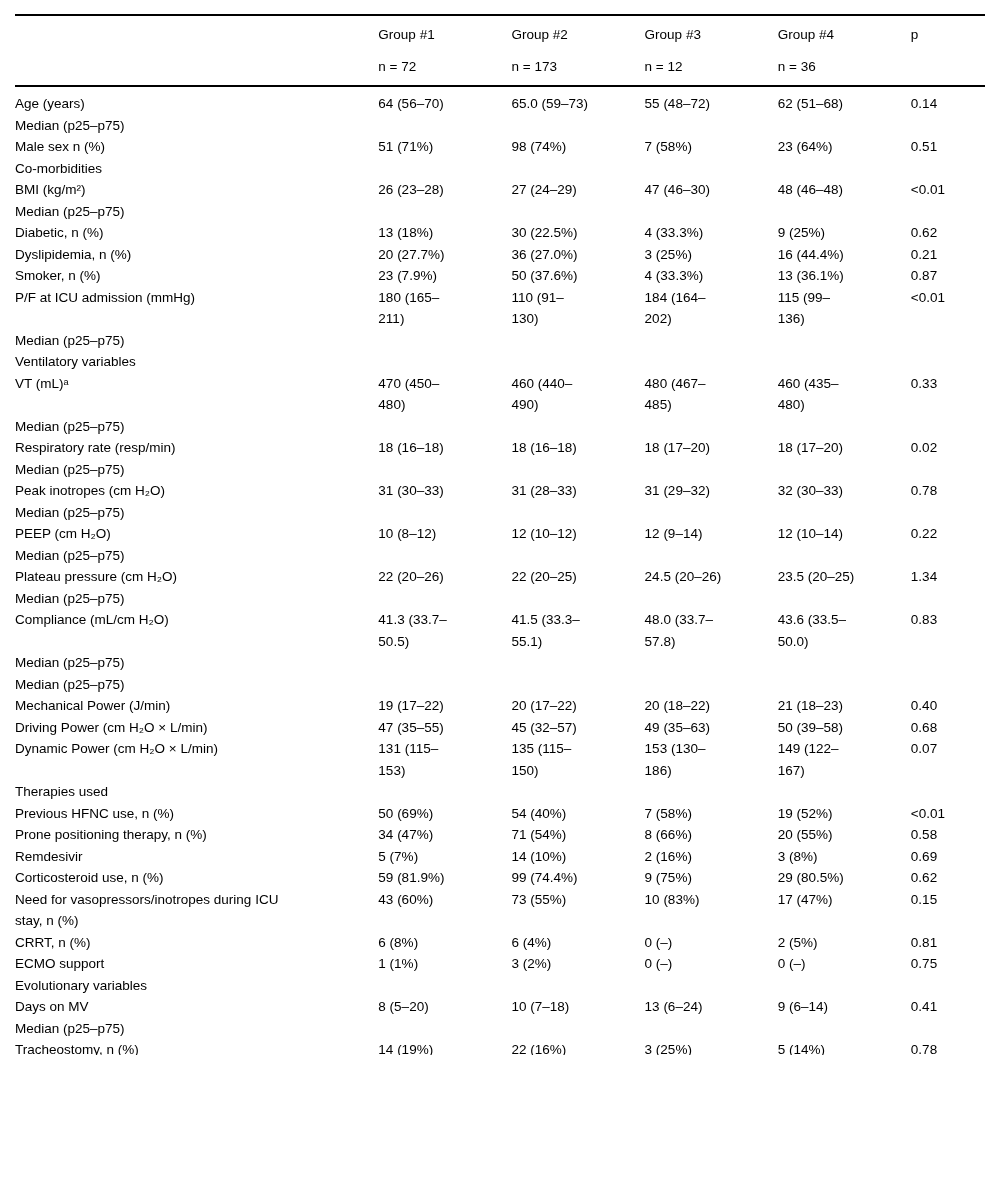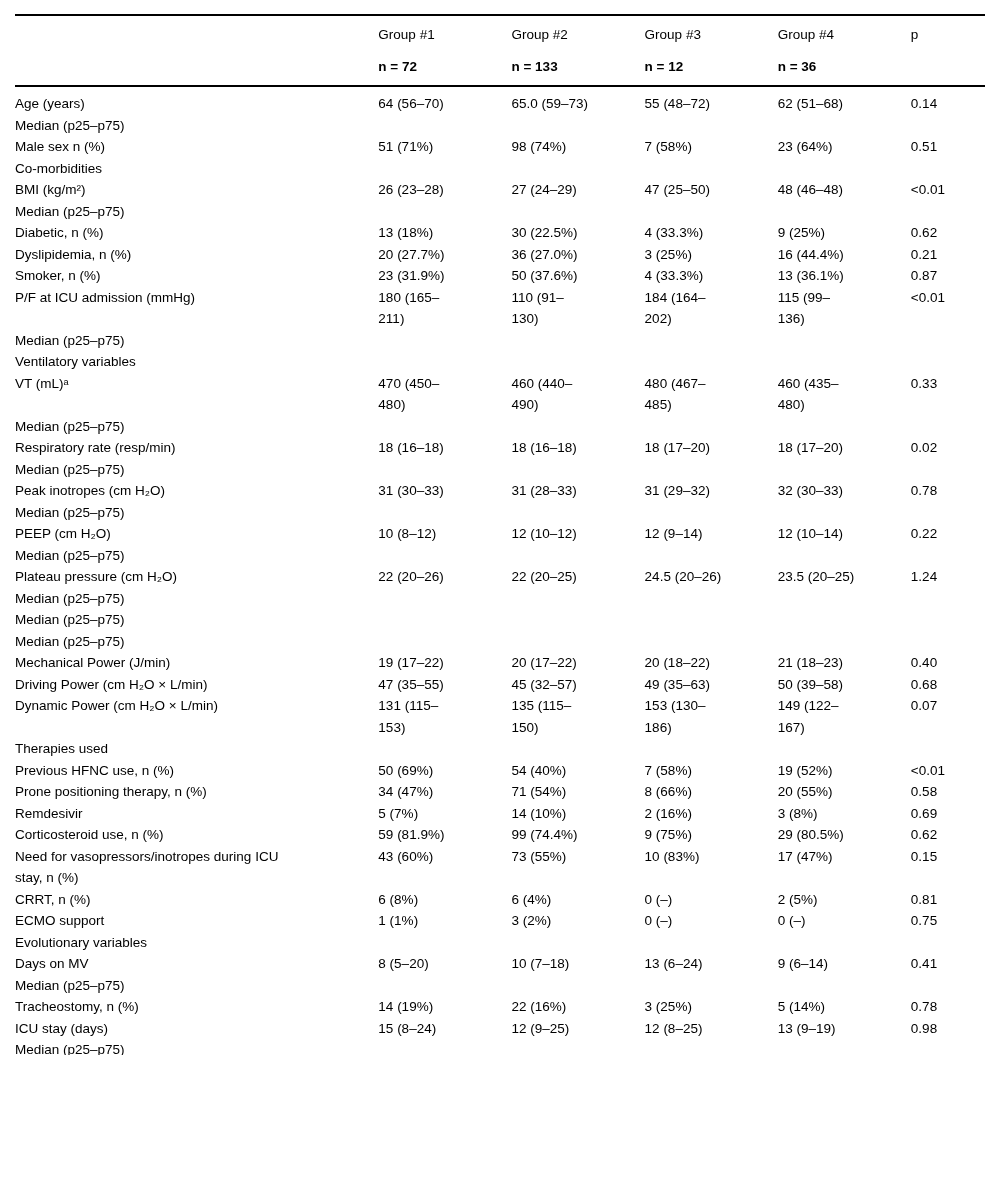--- a/index.html
+++ b/index.html
@@ -35,21 +35,21 @@
   th, td {
     text-align: left;
     vertical-align: top;
     font-weight: normal;
     padding: 0;
     overflow-wrap: break-word;
   }
   th.c-label, td.c-label { padding-right: 83px; }  
   th.c-val,   td.c-val   { padding-right: 55px; }  
   thead tr.h-group th { padding-top: 8px; }
-  thead tr.h-n th { padding-top: 10px; padding-bottom: 8px; font-weight: bold; }
+  thead tr.h-n th { padding-top: 10px; padding-bottom: 8px; }
   tbody tr:first-child td { padding-top: 6px; }
   tbody tr:last-child td { padding-bottom: 7px; }
 </style>
 </head>
 <body>
 
 <div class="page">
   <table class="results">
     <colgroup>
       <col class="c-label">
@@ -64,21 +64,21 @@
         <th class="c-label"></th>
         <th class="c-val">Group #1</th>
         <th class="c-val">Group #2</th>
         <th class="c-val">Group #3</th>
         <th class="c-val">Group #4</th>
         <th class="c-p">p</th>
       </tr>
       <tr class="h-n">
         <th class="c-label"></th>
         <th class="c-val">n = 72</th>
-        <th class="c-val">n = 133</th>
+        <th class="c-val">n = 173</th>
         <th class="c-val">n = 12</th>
         <th class="c-val">n = 36</th>
         <th class="c-p"></th>
       </tr>
     </thead>
     <tbody>
         <tr>
     <td class="c-label">Age (years)</td>
     <td class="c-val">64 (56–70)</td>
     <td class="c-val">65.0 (59–73)</td>
@@ -107,21 +107,21 @@
     <td class="c-val"></td>
     <td class="c-val"></td>
     <td class="c-val"></td>
     <td class="c-val"></td>
     <td class="c-p"></td>
   </tr>
         <tr>
     <td class="c-label">BMI (kg/m²)</td>
     <td class="c-val">26 (23–28)</td>
     <td class="c-val">27 (24–29)</td>
-    <td class="c-val">47 (25–50)</td>
+    <td class="c-val">47 (46–30)</td>
     <td class="c-val">48 (46–48)</td>
     <td class="c-p">&lt;0.01</td>
   </tr>
         <tr>
     <td class="c-label">Median (p25–p75)</td>
     <td class="c-val"></td>
     <td class="c-val"></td>
     <td class="c-val"></td>
     <td class="c-val"></td>
     <td class="c-p"></td>
@@ -137,21 +137,21 @@
         <tr>
     <td class="c-label">Dyslipidemia, n (%)</td>
     <td class="c-val">20 (27.7%)</td>
     <td class="c-val">36 (27.0%)</td>
     <td class="c-val">3 (25%)</td>
     <td class="c-val">16 (44.4%)</td>
     <td class="c-p">0.21</td>
   </tr>
         <tr>
     <td class="c-label">Smoker, n (%)</td>
-    <td class="c-val">23 (31.9%)</td>
+    <td class="c-val">23 (7.9%)</td>
     <td class="c-val">50 (37.6%)</td>
     <td class="c-val">4 (33.3%)</td>
     <td class="c-val">13 (36.1%)</td>
     <td class="c-p">0.87</td>
   </tr>
         <tr>
     <td class="c-label">P/F at ICU admission (mmHg)</td>
     <td class="c-val">180 (165–211)</td>
     <td class="c-val">110 (91–130)</td>
     <td class="c-val">184 (164–202)</td>
@@ -237,29 +237,37 @@
     <td class="c-val"></td>
     <td class="c-val"></td>
     <td class="c-p"></td>
   </tr>
         <tr>
     <td class="c-label">Plateau pressure (cm H₂O)</td>
     <td class="c-val">22 (20–26)</td>
     <td class="c-val">22 (20–25)</td>
     <td class="c-val">24.5 (20–26)</td>
     <td class="c-val">23.5 (20–25)</td>
-    <td class="c-p">1.24</td>
-  </tr>
-        <tr>
-    <td class="c-label">Median (p25–p75)</td>
-    <td class="c-val"></td>
-    <td class="c-val"></td>
-    <td class="c-val"></td>
-    <td class="c-val"></td>
-    <td class="c-p"></td>
+    <td class="c-p">1.34</td>
+  </tr>
+        <tr>
+    <td class="c-label">Median (p25–p75)</td>
+    <td class="c-val"></td>
+    <td class="c-val"></td>
+    <td class="c-val"></td>
+    <td class="c-val"></td>
+    <td class="c-p"></td>
+  </tr>
+        <tr>
+    <td class="c-label">Compliance (mL/cm H₂O)</td>
+    <td class="c-val">41.3 (33.7–50.5)</td>
+    <td class="c-val">41.5 (33.3–55.1)</td>
+    <td class="c-val">48.0 (33.7–57.8)</td>
+    <td class="c-val">43.6 (33.5–50.0)</td>
+    <td class="c-p">0.83</td>
   </tr>
         <tr>
     <td class="c-label">Median (p25–p75)</td>
     <td class="c-val"></td>
     <td class="c-val"></td>
     <td class="c-val"></td>
     <td class="c-val"></td>
     <td class="c-p"></td>
   </tr>
         <tr>

